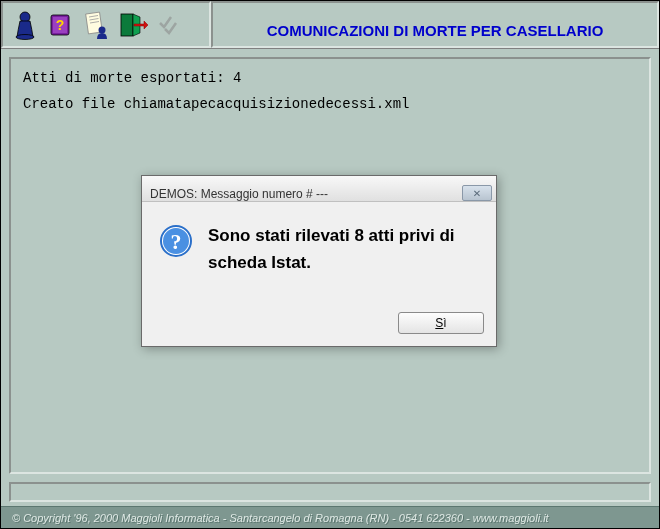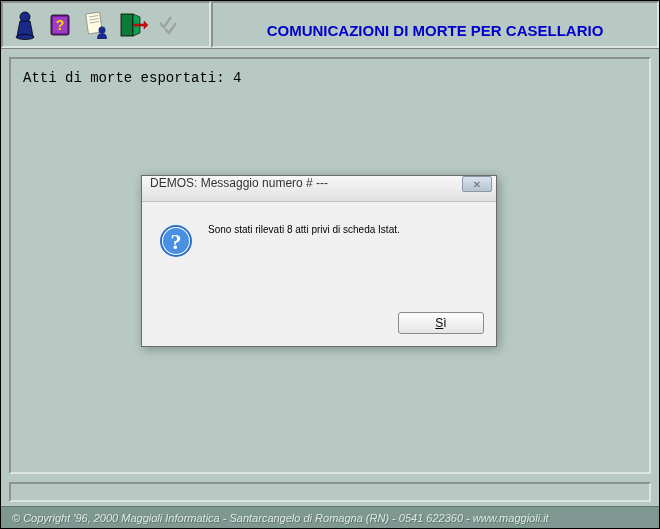--- a/index.html
+++ b/index.html
@@ -100,21 +100,21 @@
     width: 356px;
     background: #f0f0f0;
     border: 1px solid #6a6a6a;
     box-shadow: 2px 2px 10px rgba(0,0,0,0.3);
   }
   .dialog-titlebar {
     height: 26px;
     background: linear-gradient(to bottom, #f8f8f8, #e0e0e0);
     border-bottom: 1px solid #c0c0c0;
     display: flex;
-    align-items: flex-start;
+    align-items: flex-end;
     padding: 0 4px 0 8px;
     font-size: 12px;
     color: #333;
   }
   .dialog-title {
     flex: 1;
   }
   .dialog-close {
     width: 30px;
     height: 16px;
@@ -137,23 +137,24 @@
   }
   .dialog-icon-wrap {
     width: 36px;
     display: flex;
     align-items: flex-start;
     justify-content: center;
     padding-top: 2px;
   }
   .dialog-message {
     flex: 1;
-    font-size: 10px;
+    font-size: 17px;
     color: #000;
     line-height: 1.6;
+    font-weight: bold;
   }
   .dialog-buttons {
     display: flex;
     justify-content: flex-end;
     gap: 8px;
     padding: 10px 12px 12px 12px;
     border-top: 0;
     margin-left: 24px;
   }
   .dialog-btn {
@@ -216,20 +217,21 @@
         </svg>
       </div>
     </div>
     <div class="title-area">
       <div class="title-text">COMUNICAZIONI DI MORTE PER CASELLARIO</div>
     </div>
   </div>
 
   <div class="content-panel">
     <div class="line">Atti di morte esportati: 4</div>
+    <div class="line">Creato file chiamatapecacquisizionedecessi.xml</div>
   </div>
 
   <div class="bottom-panel"></div>
 
   <div class="status-bar">
     <span>© Copyright '96, 2000 Maggioli Informatica - Santarcangelo di Romagna (RN) - 0541 622360 - www.maggioli.it</span>
   </div>
 </div>
 
 <div class="dialog">

